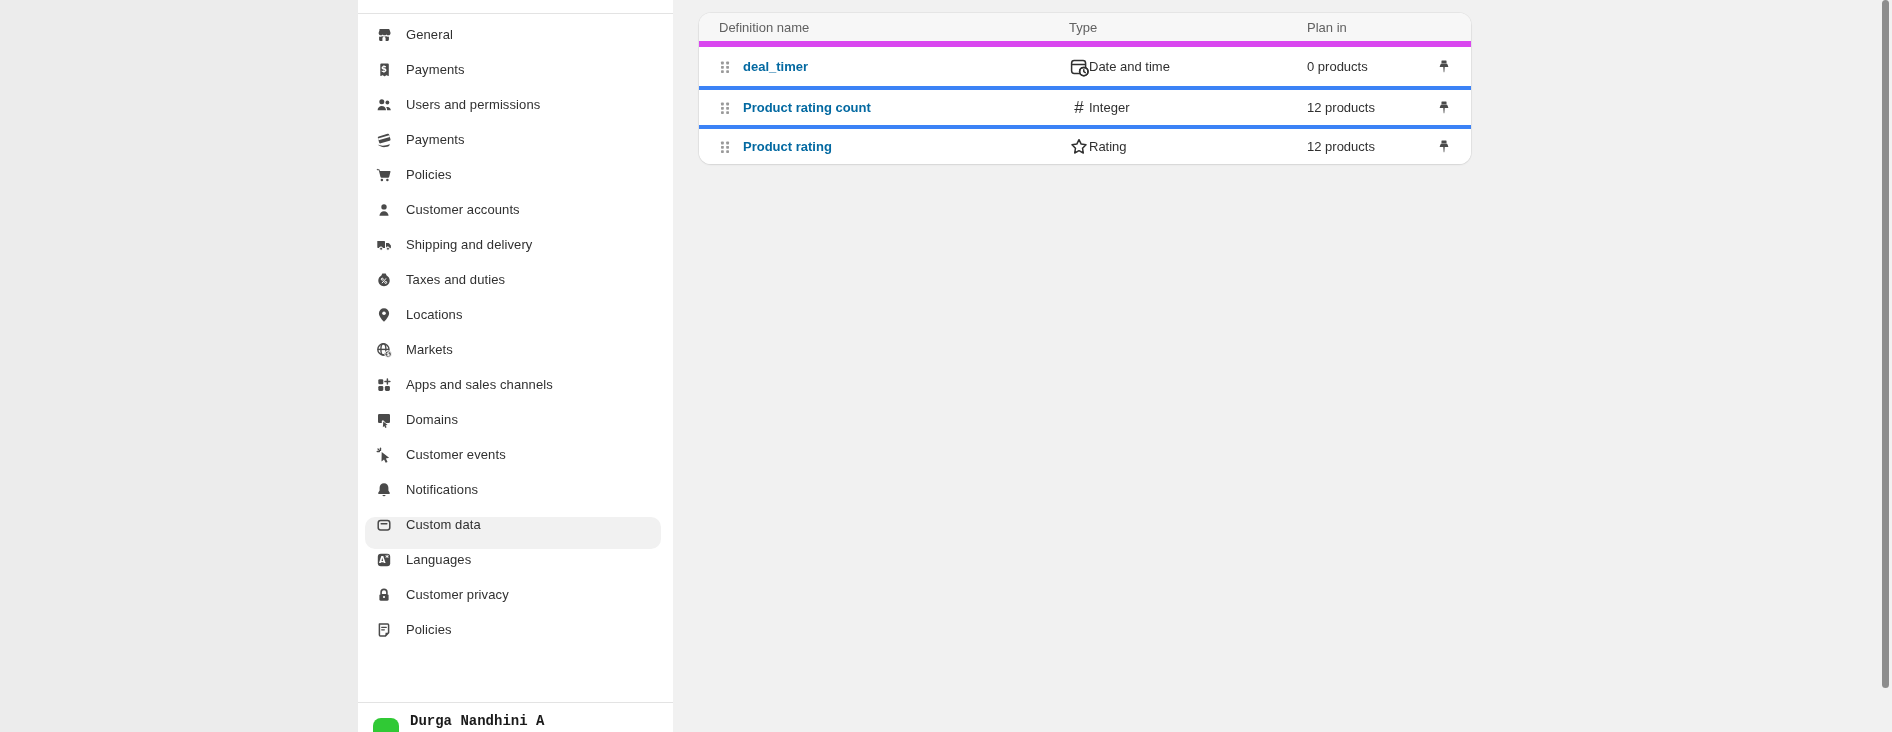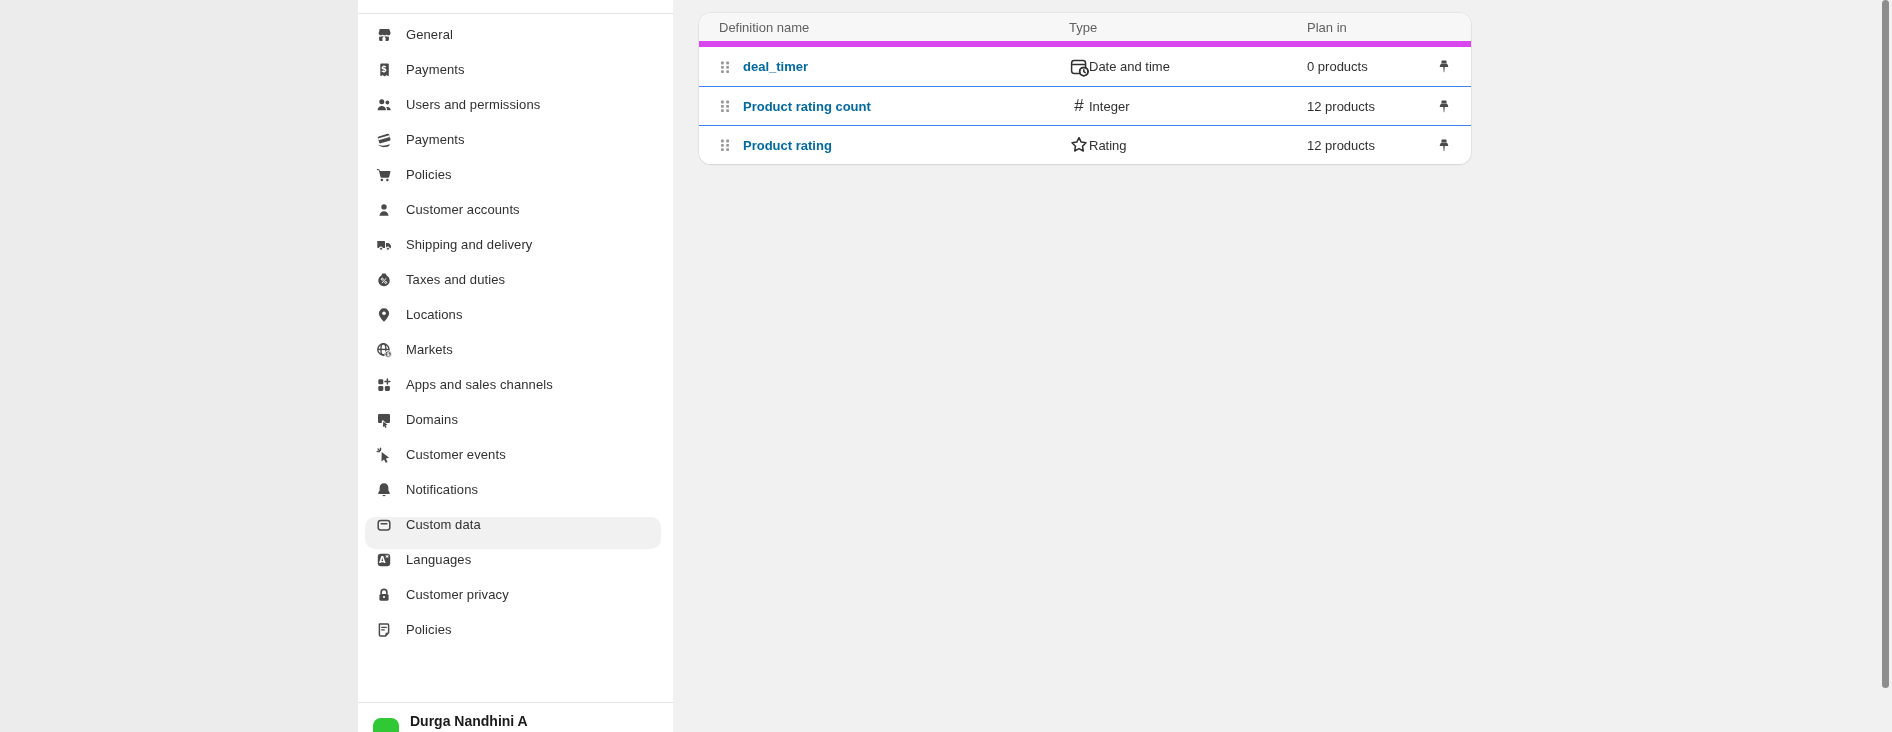--- a/index.html
+++ b/index.html
@@ -17,33 +17,33 @@
   .sidebar-topline { position:absolute; top:13px; left:0; right:0; height:1px; background:#e3e3e3; }
   .nav { position:absolute; top:27px; left:0; right:0; }
   .nav-item { height:32px; margin:0 12px 3px 7px; border-radius:10px; display:flex; 
               padding-left:11px; gap:14px; cursor:pointer; }
   .nav-item.selected { background:#f1f1f1; }
   .nav-icon { width:16px; height:16px; color:#4a4a4a; flex:none; display:flex; align-items:center; justify-content:center; }
   .nav-icon svg { width:16px; height:16px; display:block; }
   .nav-label { font-size:13px; font-weight:500; color:#303030; letter-spacing:.1px; white-space:nowrap; }
 
   .sidebar-footer-divider { position:absolute; top:702px; left:0; width:100%; height:1px; background:#e3e3e3; }
-  .user-row { position:absolute; top:702px; left:0; right:0; height:16px; cursor:pointer; }
+  .user-row { position:absolute; top:702px; left:0; right:0; height:16px; cursor:pointer;font-family:Liberation Mono, monospace; }
   .avatar { position:absolute; left:15px; top:16px; width:26px; height:26px; border-radius:8px; background:#30c935; }
   .user-name { position:absolute; left:52px; top:11px; font-size:14px; font-weight:700; color:#1a1a1a; white-space:nowrap; }
 
   
   .card { position:absolute; left:699px; top:13px; width:772px; background:#ffffff; border-radius:12px;
           overflow:hidden; box-shadow:0 1px 2px rgba(0,0,0,.08), 0 0 0 1px rgba(0,0,0,.045); }
   .thead { display:grid; grid-template-columns:350px 238px 120px 1fr; padding:0 20px; height:34px;
            align-items:center; background:#f7f7f7; border-bottom:6px solid #d946ef; }
   .th { font-size:13px; font-weight:500; color:#616161; }
   .trow { display:grid; grid-template-columns:24px 326px 238px 120px 1fr; padding:0 20px; height:39px;
           align-items:center; background:#fff; cursor:pointer; }
-  .trow + .trow { border-top:1px solid #3b82f6; }
+  .trow + .trow { border-top:4px solid #3b82f6; }
   .drag { color:#9a9a9a; display:flex; align-items:center; cursor:grab; width:12px; }
   .dname { font-size:13px; font-weight:600; color:#0369a1; white-space:nowrap; }
   .dtype { display:flex; align-items:center; font-size:13px; color:#303030; }
   .type-icon { width:20px; height:20px; color:#303030; display:flex; align-items:center; justify-content:center; flex:none; }
   .type-icon svg { width:20px; height:20px; display:block; }
   .hash-glyph { font-size:17px; font-weight:500; color:#303030; line-height:20px; }
   .dused { font-size:13px; color:#303030; }
   .pincell { justify-self:end; display:flex; }
   .pin-btn { width:22px; height:24px; display:flex; align-items:center; justify-content:flex-end;
              background:none; border:none; cursor:pointer; color:#4a4a4a; padding:0; }

